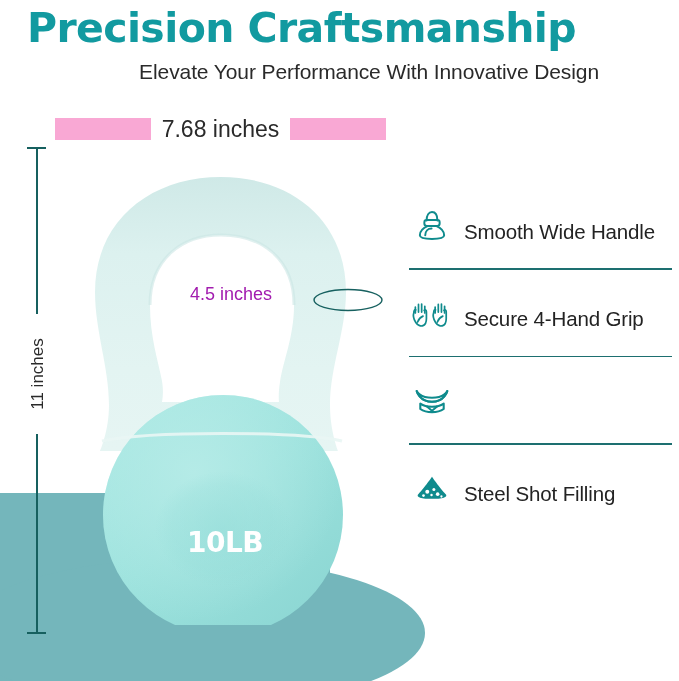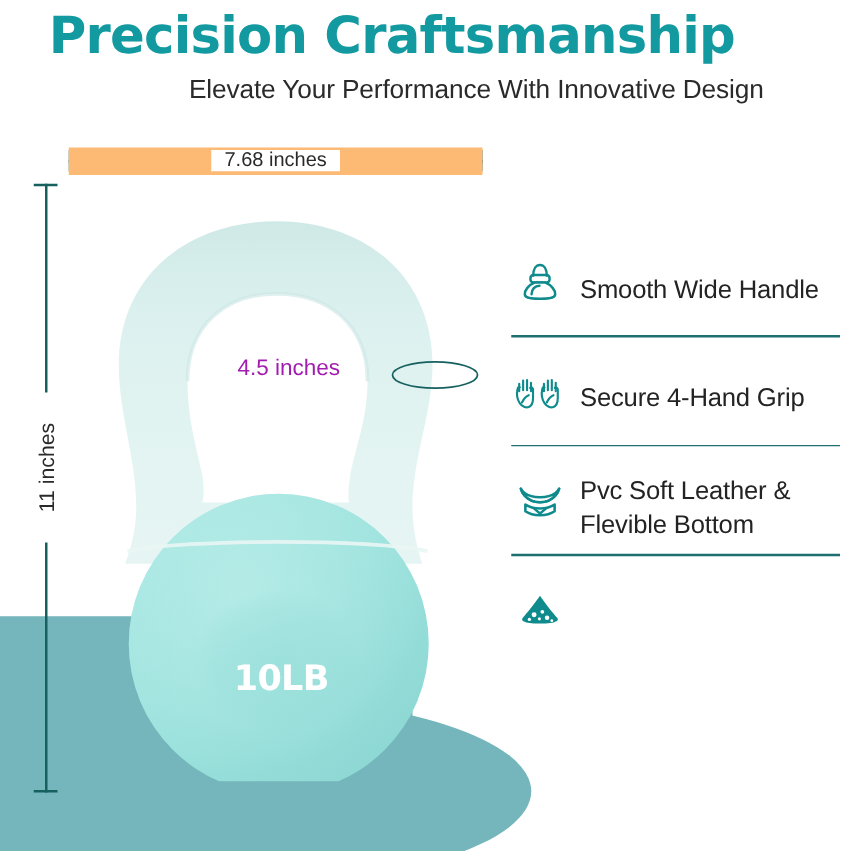--- a/index.html
+++ b/index.html
@@ -12,21 +12,21 @@
     height: 681px;
     position: relative;
     overflow: hidden;
     font-family: "Liberation Sans", sans-serif;
     -webkit-font-smoothing: antialiased;
   }
 
   
   #header {
     position: absolute;
-    top: 0; left: 16px;
+    top: 0; left: 4px;
     width: 595px;
     text-align: center;
   }
   #title {
     font-family: "DejaVu Sans", sans-serif;
     font-weight: bold;
     font-size: 41px;
     letter-spacing: -0.6px;
     color: #129aa0;
     line-height: 52px;
@@ -86,23 +86,23 @@
   }
   #dim-top-cap-right {
     left: 384px; top: 120px;
     width: 1.6px; height: 17px;
   }
   #dim-top-label {
     position: absolute;
     left: 55px; top: 118px;
     width: 331px;
     text-align: center;
-    font-size: 16px;
+    font-size: 23px;
     color: #2a2a2a;
-    background: #fdba74;
+    background: #f9a8d4;
     line-height: 22px;
   }
   #dim-top-label span {
     background: #ffffff;
     padding: 0 11px;
   }
 
   #dim-left-line {
     left: 36px; top: 147px;
     width: 1.6px; height: 487px;
@@ -338,35 +338,35 @@
     <span class="feature-icon">
       <svg viewBox="0 0 44 40" width="40" height="36" xmlns="http://www.w3.org/2000/svg">
         <path d="M5 10 C5 10, 8 22, 22 22 C36 22, 39 10, 39 10
                  C39 10, 36 17.5, 22 17.5 C8 17.5, 5 10, 5 10 Z" fill="none" stroke="#0f8b8d" stroke-width="2.3" stroke-linejoin="round"></path>
         <path d="M5 10 C5 10, 8 22, 22 22 C36 22, 39 10, 39 10" fill="none" stroke="#0f8b8d" stroke-width="2.3" stroke-linecap="round"></path>
         <path d="M9 24 L9 30 C9 30, 14 33.5, 22 33.5 C30 33.5, 35 30, 35 30 L35 24
                  C35 24, 30 27.5, 22 27.5 C14 27.5, 9 24, 9 24 Z" fill="none" stroke="#0f8b8d" stroke-width="2.3" stroke-linejoin="round"></path>
         <path d="M16 27 L22 32 L28 27" fill="none" stroke="#0f8b8d" stroke-width="2.1" stroke-linejoin="round"></path>
       </svg>
     </span>
-    <span class="feature-label">Pvc Soft Leather &amp; Flevible Bottom</span>
   </div>
 
   <div class="feature-divider"></div>
 
   <div class="feature-row">
     <span class="feature-icon">
       <svg viewBox="0 0 40 36" width="38" height="34" xmlns="http://www.w3.org/2000/svg">
         <path d="M20 6 C20 6, 27.5 17, 34.5 24.5 C36.5 26.5, 34.5 29.5, 20 29.5
                  C5.5 29.5, 3.5 26.5, 5.5 24.5 C12.5 17, 20 6, 20 6 Z" fill="#0f8b8d"></path>
         <g fill="#ffffff">
           <circle cx="15" cy="22" r="2.1"></circle>
           <circle cx="22" cy="19.5" r="1.6"></circle>
           <circle cx="26" cy="24.5" r="1.9"></circle>
           <circle cx="11" cy="26" r="1.4"></circle>
           <circle cx="19.5" cy="25.5" r="1.3"></circle>
           <circle cx="30" cy="27" r="1.2"></circle>
         </g>
       </svg>
     </span>
+    <span class="feature-label">Steel Shot Filling</span>
   </div>
 
 </div>
 
 </body></html>

